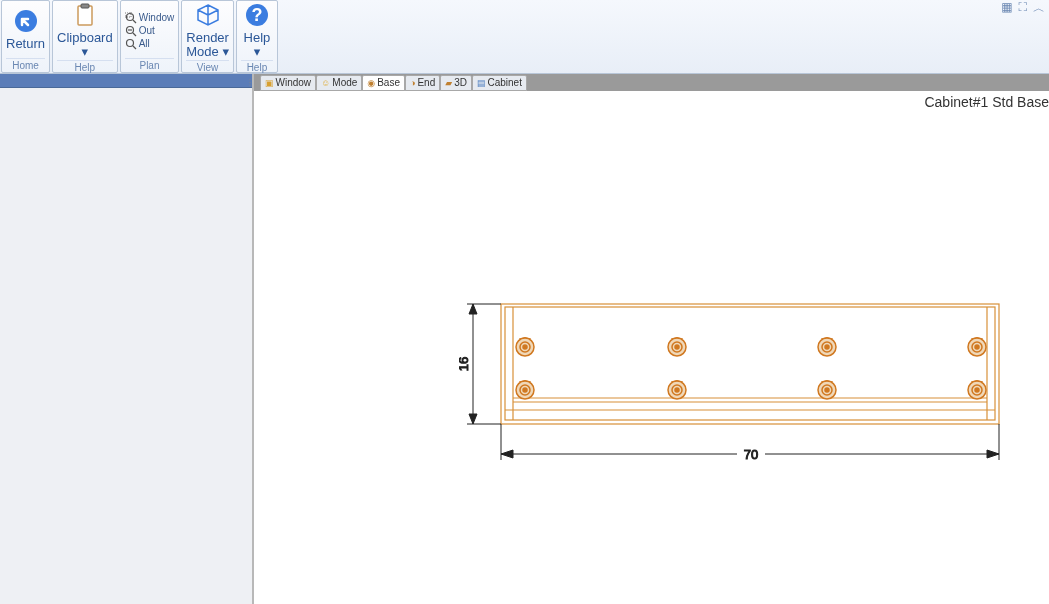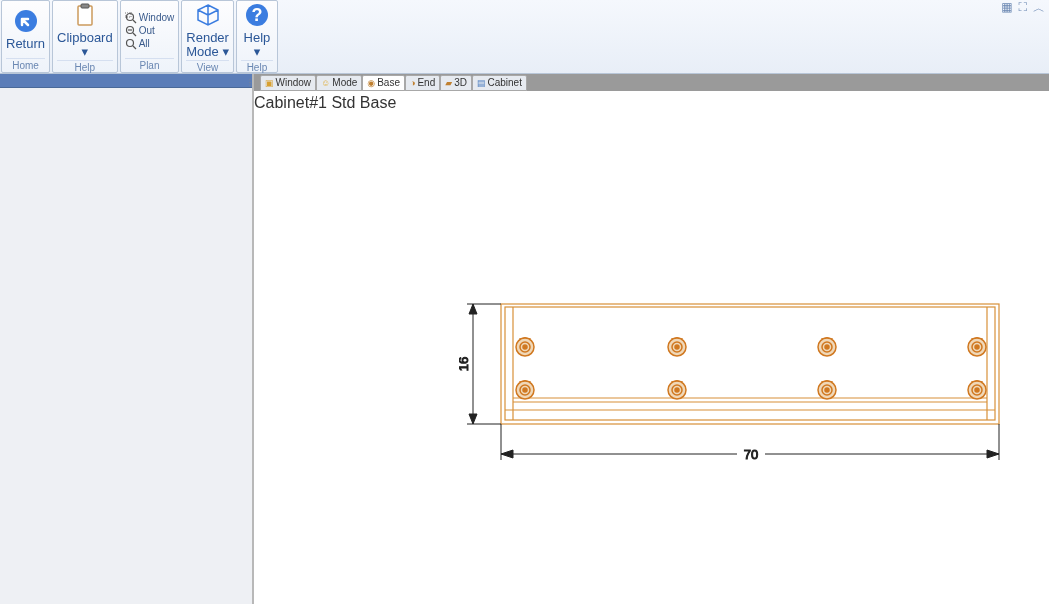--- a/index.html
+++ b/index.html
@@ -130,22 +130,22 @@
     background: #fefefe;
   }
   .view-tab .tab-ico {
     font-size: 9px;
   }
 
   .doc-title {
     position: absolute;
     top: 20px;
     left: 0; right: 0;
-    text-align: left;
-    font-size: 16px;
+    text-align: right;
+    font-size: 14px;
     color: #333;
   }
 
   .drawing {
     position: absolute;
     left: 205px;
     top: 228px;
   }
 </style>
 </head>

